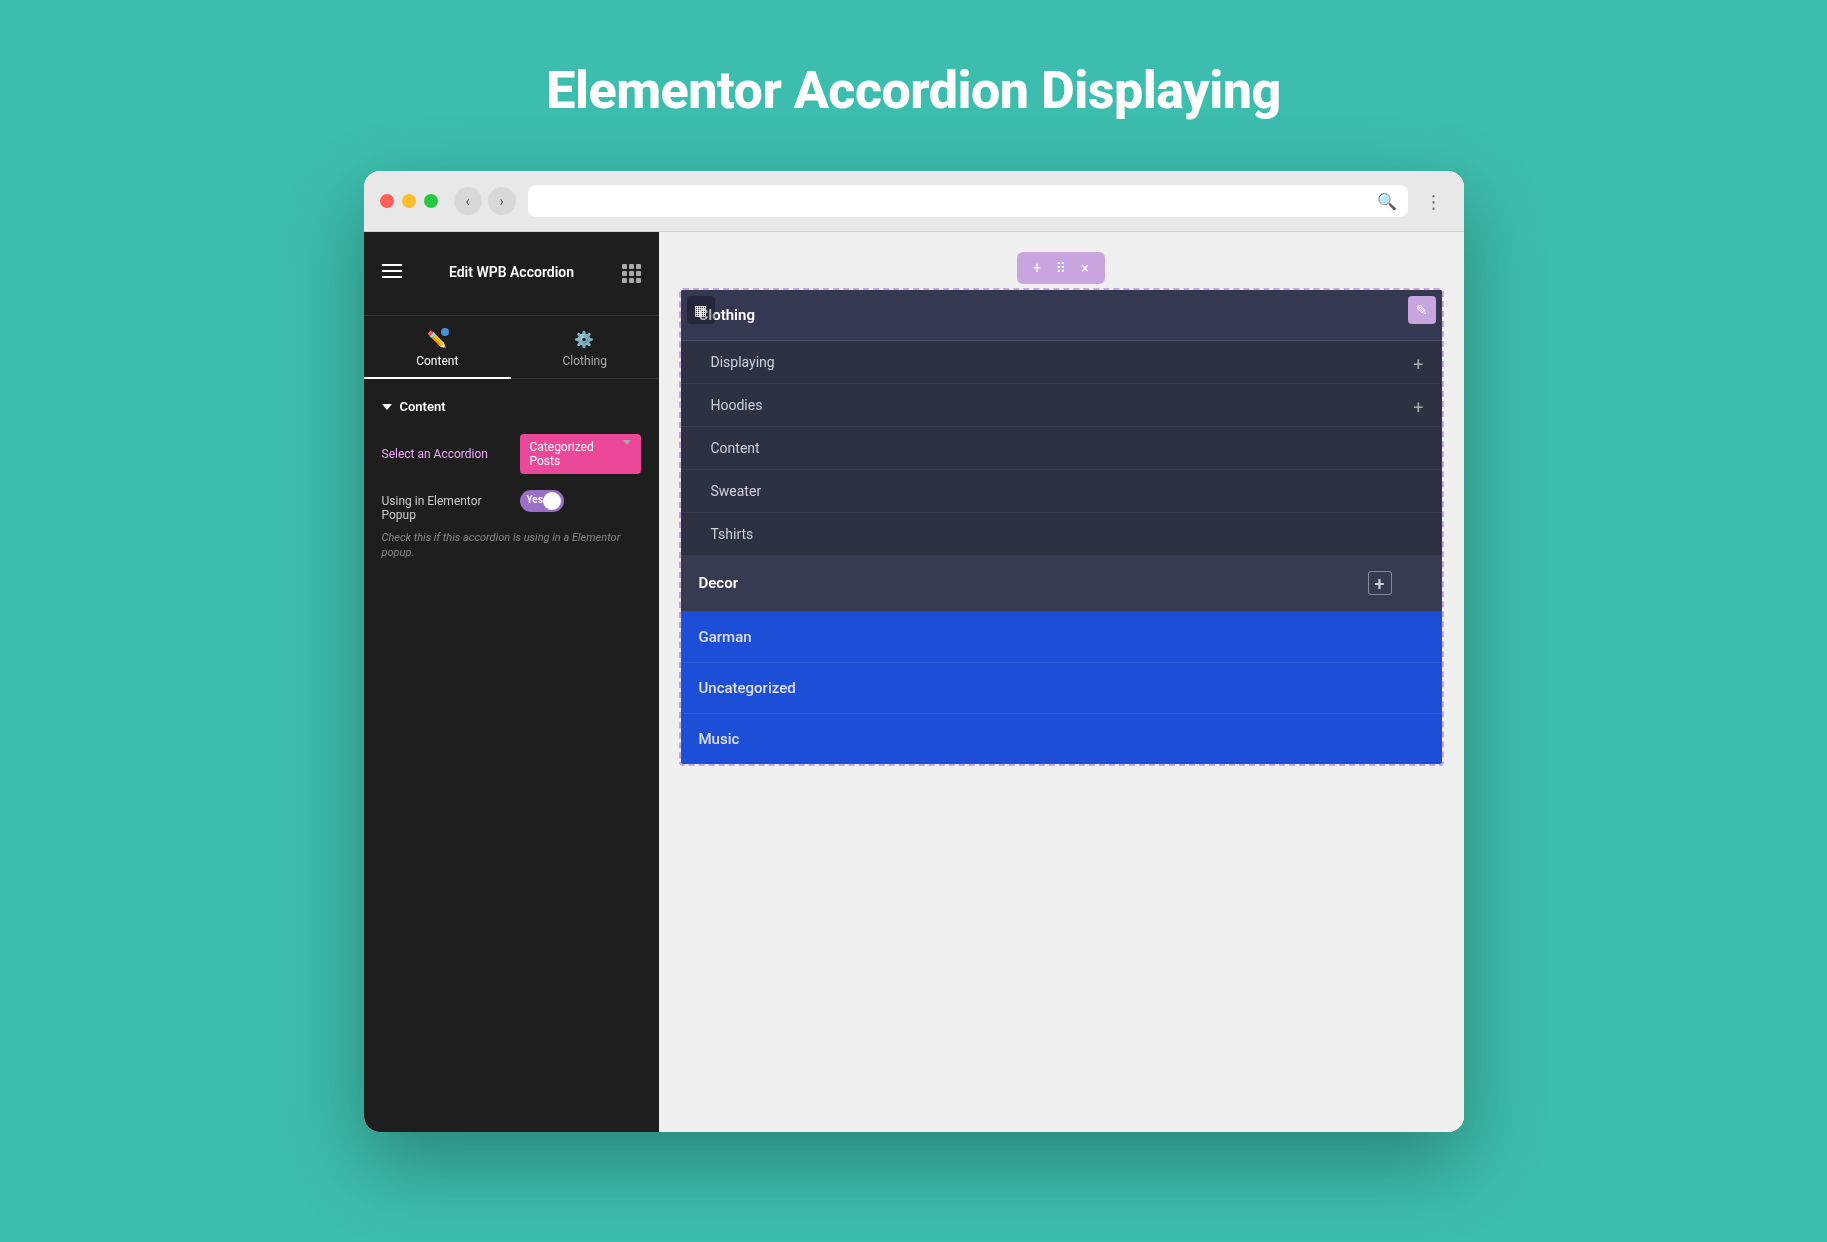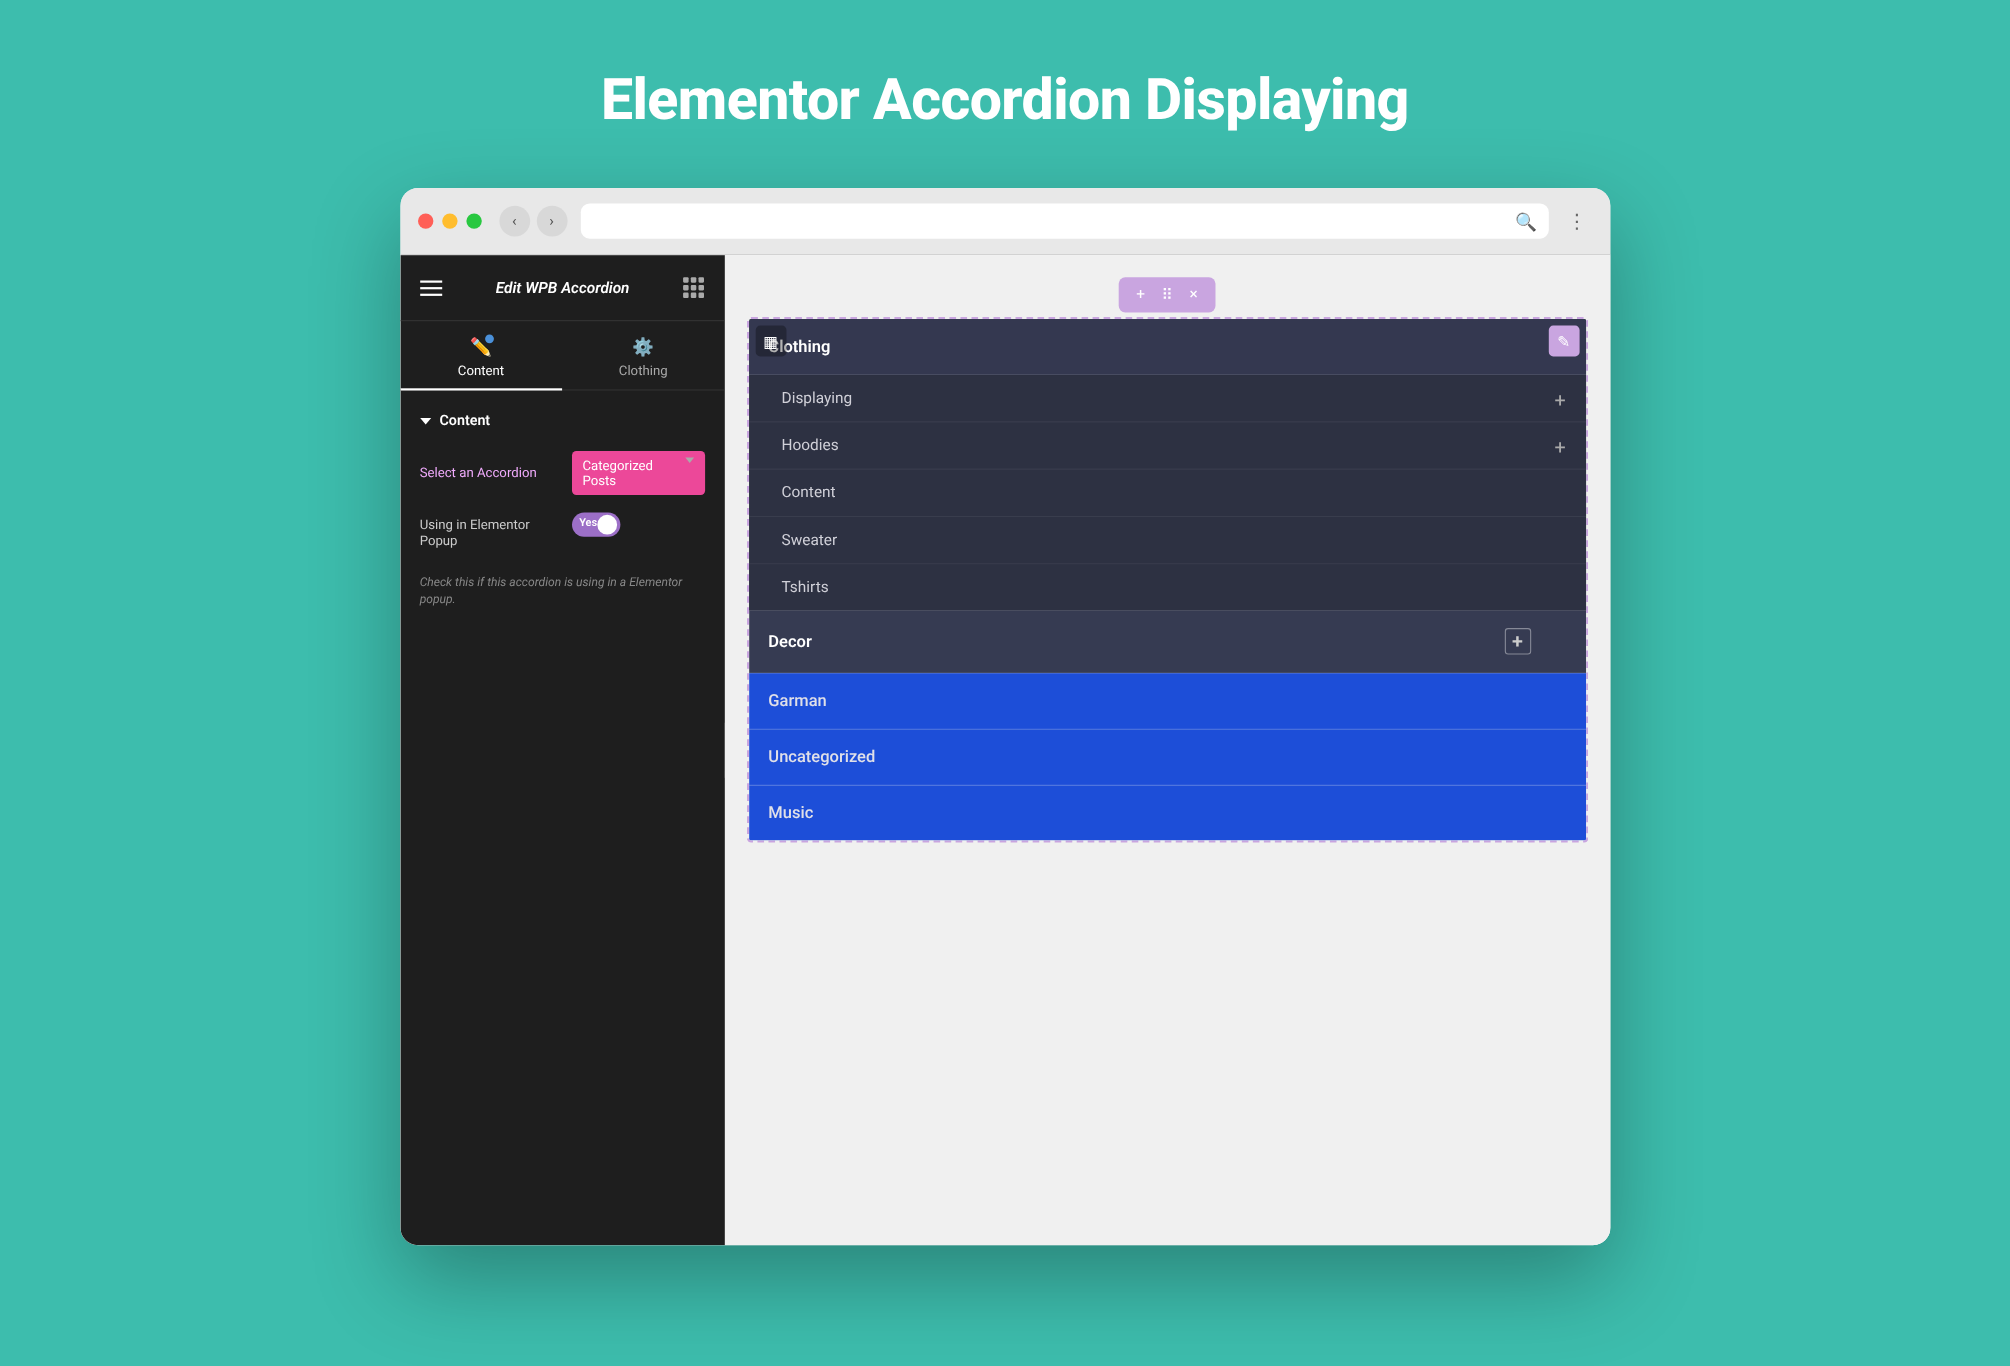--- a/index.html
+++ b/index.html
@@ -116,25 +116,24 @@
       width: 295px;
       background: #1e1e1e;
       color: #fff;
       flex-shrink: 0;
       display: flex;
       flex-direction: column;
     }
 
     .panel-header {
       display: flex;
-      align-items: center;
+      align-items: flex-start;
       justify-content: space-between;
-      padding: 20px 18px;
+      padding: 32px 18px;
       border-bottom: 1px solid #333;
-      font-style: italic;
     }
 
     .hamburger-icon {
       display: flex;
       flex-direction: column;
       gap: 4px;
       cursor: pointer;
     }
     .hamburger-icon span {
       display: block;
@@ -272,21 +271,21 @@
       width: 0;
       height: 0;
       border-left: 4px solid transparent;
       border-right: 4px solid transparent;
       border-top: 5px solid #aaa;
     }
 
     .toggle-row {
       display: flex;
       align-items: flex-start;
-      margin-bottom: 24px;
+      margin-bottom: 8px;
       gap: 8px;
     }
 
     .toggle-label {
       font-size: 12px;
       color: #ccc;
       width: 130px;
       flex-shrink: 0;
       padding-top: 4px;
     }

